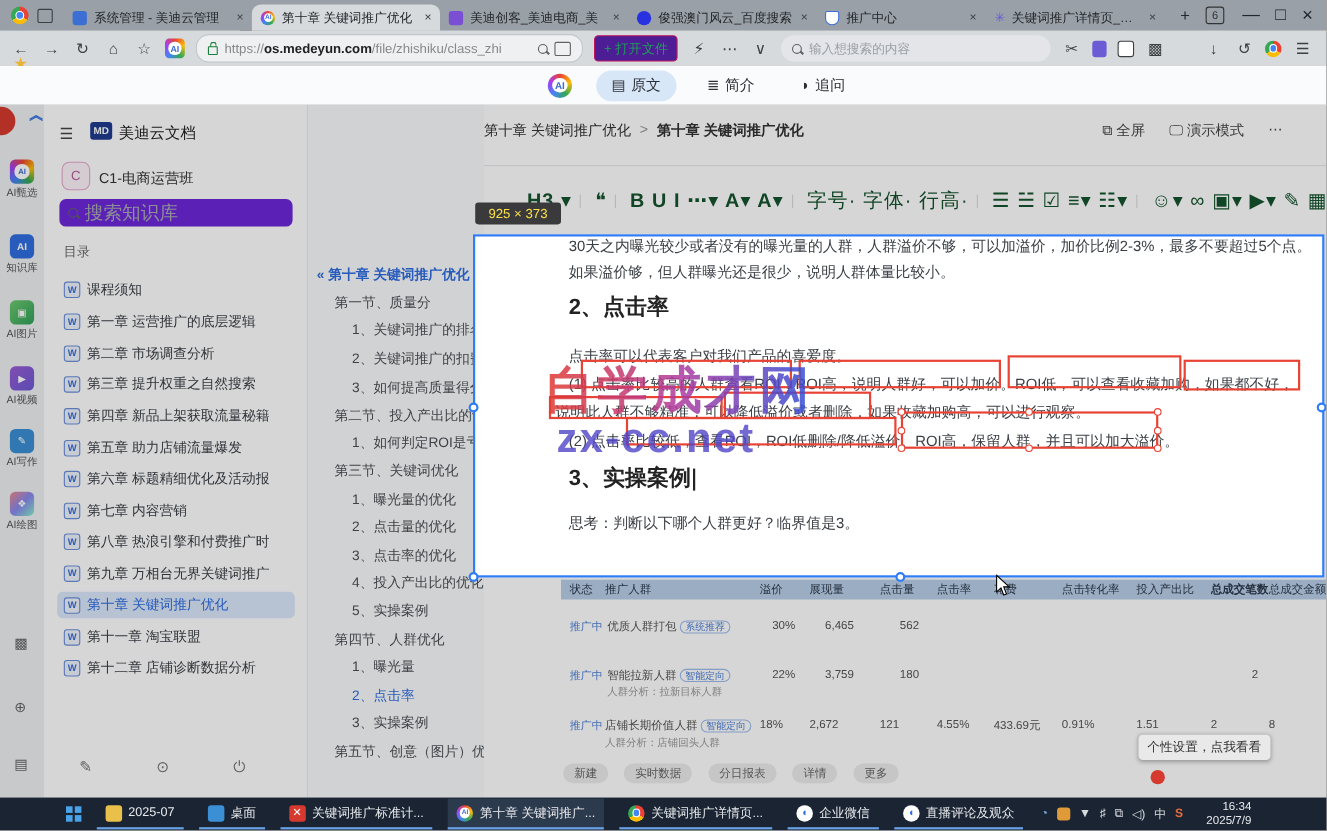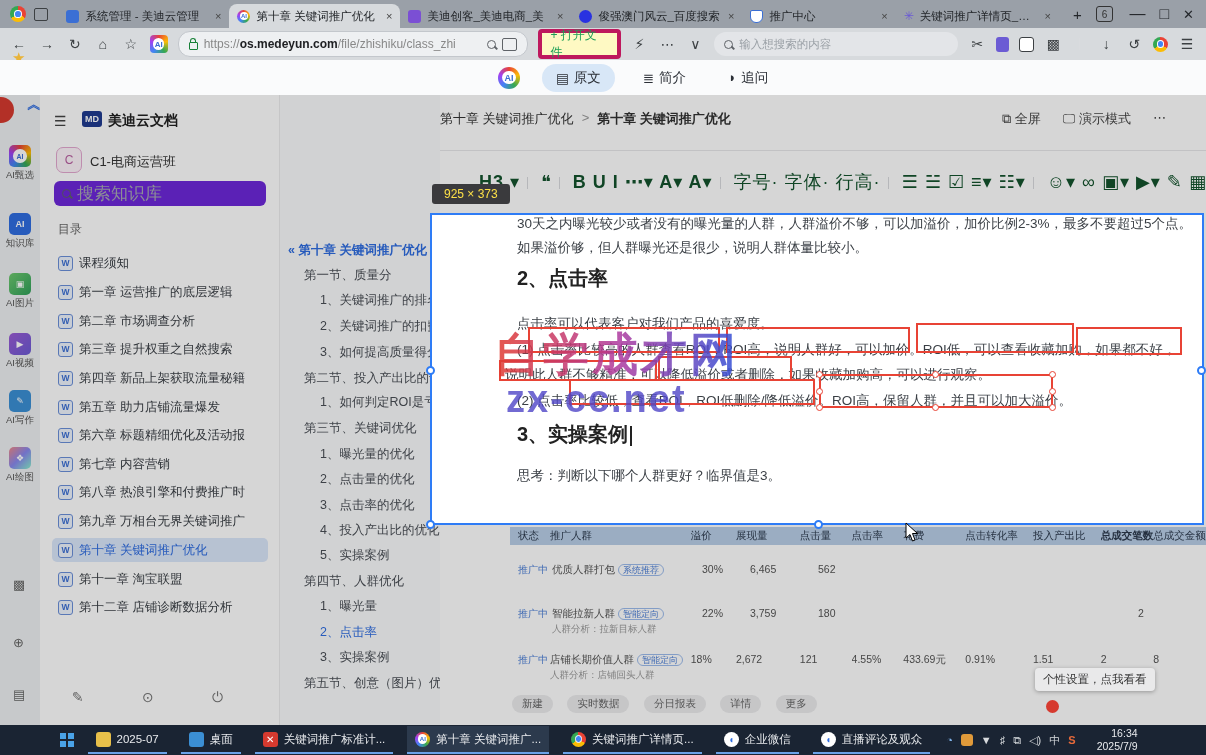--- a/index.html
+++ b/index.html
@@ -14,21 +14,21 @@
   .tab .lbl{flex:1;overflow:hidden;text-overflow:ellipsis;}
   .tab .x{color:#444;font-size:11px;}
   .fav{width:13px;height:13px;border-radius:3px;flex:0 0 13px;display:inline-block;}
   .navbar{left:0;top:28px;width:1206px;height:32px;background:#d7dadd;display:flex;align-items:center;gap:10px;padding:0 10px;box-sizing:border-box;}
   .navic{color:#3c4043;font-size:14px;width:18px;text-align:center;}
   .urlpill{height:24px;background:#eef0f2;border:1px solid #c3c7cc;border-radius:12px;display:flex;align-items:center;gap:6px;padding:0 10px;width:330px;font-size:12px;}
   .lock{width:7px;height:6px;border:1.5px solid #188038;border-radius:1px;position:relative;margin-top:3px;}
   .lock:before{content:"";position:absolute;left:0.5px;top:-5px;width:4px;height:4px;border:1.5px solid #188038;border-bottom:none;border-radius:3px 3px 0 0;}
   .mag{width:7px;height:7px;border:1.5px solid #5f6368;border-radius:50%;position:relative;display:inline-block;}
   .mag:after{content:"";position:absolute;left:6px;top:6px;width:4px;height:1.5px;background:#5f6368;transform:rotate(45deg);}
-  .greenbtn{height:22px;border:4px solid #be185d;color:#1d9e57;border-radius:4px;font-size:12px;display:flex;align-items:center;padding:0 8px;background:#fef9c3;}
+  .greenbtn{height:22px;border:1px solid #be185d;color:#1d9e57;border-radius:4px;font-size:12px;display:flex;align-items:center;padding:0 8px;background:#4c1d95;}
   .searchpill{height:24px;background:#e3e5e8;border-radius:12px;display:flex;align-items:center;gap:6px;padding:0 10px;width:225px;font-size:11.5px;color:#9aa0a6;}
   .ai-logo{border-radius:50%;background:conic-gradient(#e94335,#fbbc05,#34a853,#4285f4,#a142f4,#e94335);display:inline-flex;align-items:center;justify-content:center;}
   .ai-logo i{background:#fff;border-radius:50%;width:62%;height:62%;display:flex;align-items:center;justify-content:center;font-style:normal;font-weight:bold;color:#3b6fd4;}
   .chrome-logo{border-radius:50%;background:conic-gradient(#ea4335 0 33%,#fbbc05 33% 66%,#34a853 66% 100%);position:relative;display:inline-block;}
   .chrome-logo:after{content:"";position:absolute;left:26%;top:26%;width:48%;height:48%;background:#4285f4;border:1.5px solid #fff;border-radius:50%;box-sizing:border-box;}
   .winbox{width:16px;height:14px;border:1px solid #333;font-size:10px;display:flex;align-items:center;justify-content:center;border-radius:3px;color:#333;}
   
   .docheader{left:0;top:60px;width:1206px;height:35px;background:#fafbfc;border-bottom:1px solid #e3e5e8;display:flex;align-items:center;}
   .viewpill{display:flex;align-items:center;gap:5px;font-size:13.5px;color:#2b2f36;padding:5px 14px;border-radius:15px;}
   .viewpill.active{background:#d8e7f7;}
@@ -221,21 +221,21 @@
       <span class="railicon" style="background:linear-gradient(135deg,#e88,#88e,#8ec);">❖</span><span>AI绘图</span>
     </div>
     <span class="abs" style="left:13px;top:482px;color:#666;font-size:13px;">▩</span>
     <span class="abs" style="left:13px;top:540px;color:#666;font-size:13px;">⊕</span>
     <span class="abs" style="left:13px;top:592px;color:#666;font-size:13px;">▤</span>
   </div>
 
   <div class="sidebar abs">
     <span class="abs" style="left:14px;top:18px;color:#444;font-size:14px;">☰</span>
     <span class="abs" style="left:42px;top:16px;width:20px;height:16px;background:#1f3b8f;color:#fff;font-size:9px;font-weight:bold;border-radius:3px;text-align:center;line-height:16px;">MD</span>
-    <span class="abs" style="left:68px;top:17px;font-size:14px;font-weight:bold;color:#222;">美迪云文档</span>
+    <span class="abs" style="left:68px;top:17px;font-size:14px;font-weight:normal;color:#222;">美迪云文档</span>
     <span class="abs" style="left:16px;top:52px;width:24px;height:24px;border:1px solid #e3a8d0;border-radius:7px;color:#b85fa0;font-size:12px;text-align:center;line-height:24px;background:#fdf3fa;">C</span>
     <span class="abs" style="left:50px;top:58px;font-size:13px;color:#333;">C1-电商运营班</span>
     <div class="searchbox">
       <span class="mag"></span>
       <span>搜索知识库</span>
     </div>
     <span class="abs" style="left:18px;top:126px;font-size:12px;color:#666;">目录</span>
     <div class="sideitem" style="top:156px;">
         <span class="wdoc">W</span>
         <span>课程须知</span>

